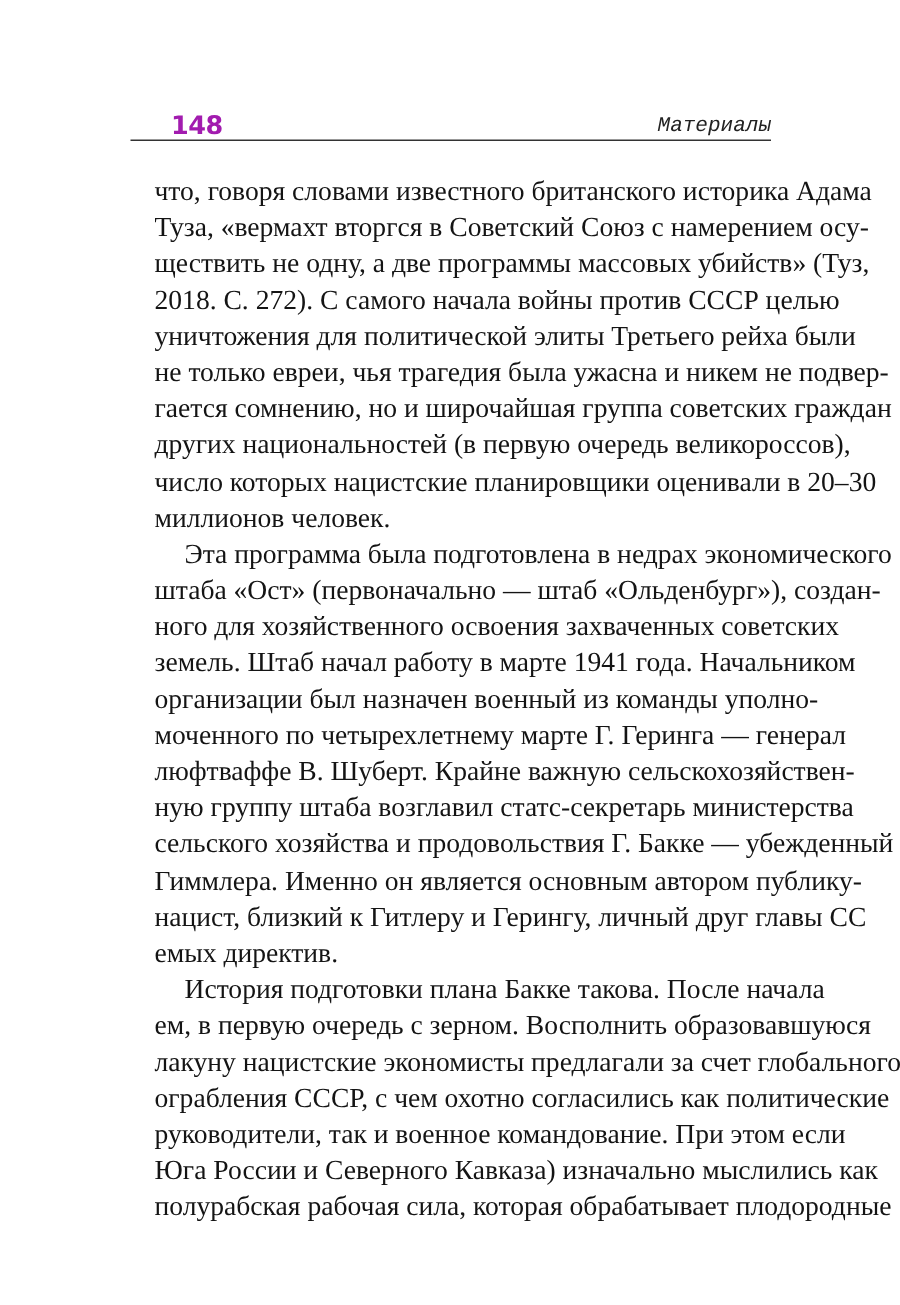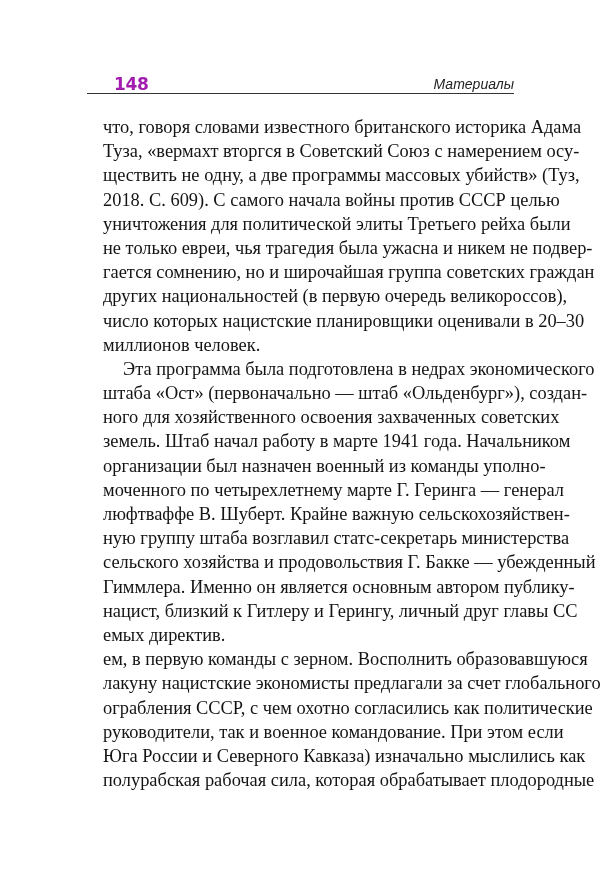--- a/index.html
+++ b/index.html
@@ -37,21 +37,21 @@
       font-size: 17px;
       line-height: 16px;
       color: #a21caf;
       letter-spacing: -0.3px;
       margin-left: 27px;
     }
     .section-title {
       position: absolute;
       right: 0;
       top: 0;
-      font-family: Liberation Sans, sans-serif;
+      font-family: Liberation Mono, monospace;
       font-style: italic;
       font-size: 14px;
       line-height: 16px;
       color: #222222;
       margin-left: 17px;
     }
     .body-text {
       position: absolute;
       top: 115px;
       left: 0;
@@ -88,21 +88,21 @@
     <span class="page-number">148</span>
     <span class="section-title">Материалы</span>
   </div>
 
   <div class="body-text">
 
     <div>
       <span class="line">что, говоря словами известного британского историка Адама</span>
       <span class="line">Туза, «вермахт вторгся в Советский Союз с намерением осу-</span>
       <span class="line">ществить не одну, а две программы массовых убийств» (Туз,</span>
-      <span class="line">2018. С. 609). С самого начала войны против СССР целью</span>
+      <span class="line">2018. С. 272). С самого начала войны против СССР целью</span>
       <span class="line">уничтожения для политической элиты Третьего рейха были</span>
       <span class="line">не только евреи, чья трагедия была ужасна и никем не подвер-</span>
       <span class="line">гается сомнению, но и широчайшая группа советских граждан</span>
       <span class="line">других национальностей (в первую очередь великороссов),</span>
       <span class="line">число которых нацистские планировщики оценивали в 20–30</span>
       <span class="line last">миллионов человек.</span>
     </div>
 
     <div>
       <span class="line indent">Эта программа была подготовлена в недрах экономического</span>
@@ -113,21 +113,22 @@
       <span class="line">моченного по четырехлетнему марте Г. Геринга — генерал</span>
       <span class="line">люфтваффе В. Шуберт. Крайне важную сельскохозяйствен-</span>
       <span class="line">ную группу штаба возглавил статс-секретарь министерства</span>
       <span class="line">сельского хозяйства и продовольствия Г. Бакке — убежденный</span>
       <span class="line">Гиммлера. Именно он является основным автором публику-</span>
       <span class="line">нацист, близкий к Гитлеру и Герингу, личный друг главы СС</span>
       <span class="line last">емых директив.</span>
     </div>
 
     <div>
-      <span class="line">ем, в первую команды с зерном. Восполнить образовавшуюся</span>
+      <span class="line indent">История подготовки плана Бакке такова. После начала</span>
+      <span class="line">ем, в первую очередь с зерном. Восполнить образовавшуюся</span>
       <span class="line">лакуну нацистские экономисты предлагали за счет глобального</span>
       <span class="line">ограбления СССР, с чем охотно согласились как политические</span>
       <span class="line">руководители, так и военное командование. При этом если</span>
       <span class="line">Юга России и Северного Кавказа) изначально мыслились как</span>
       <span class="line">полурабская рабочая сила, которая обрабатывает плодородные</span>
 
     </div>
 
   </div>
 </div>

